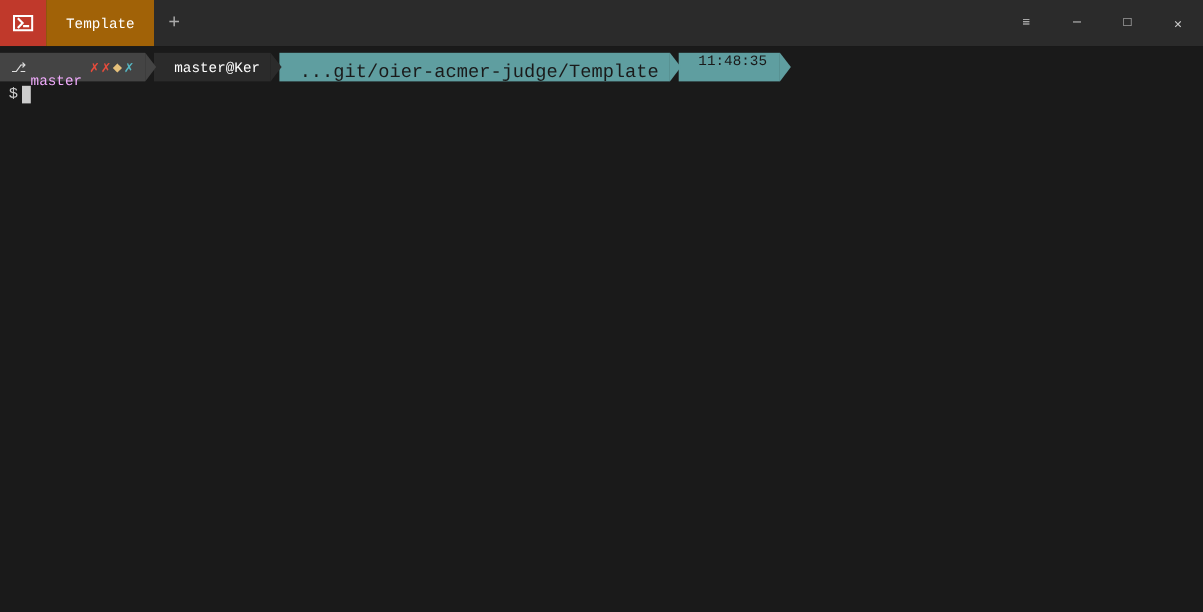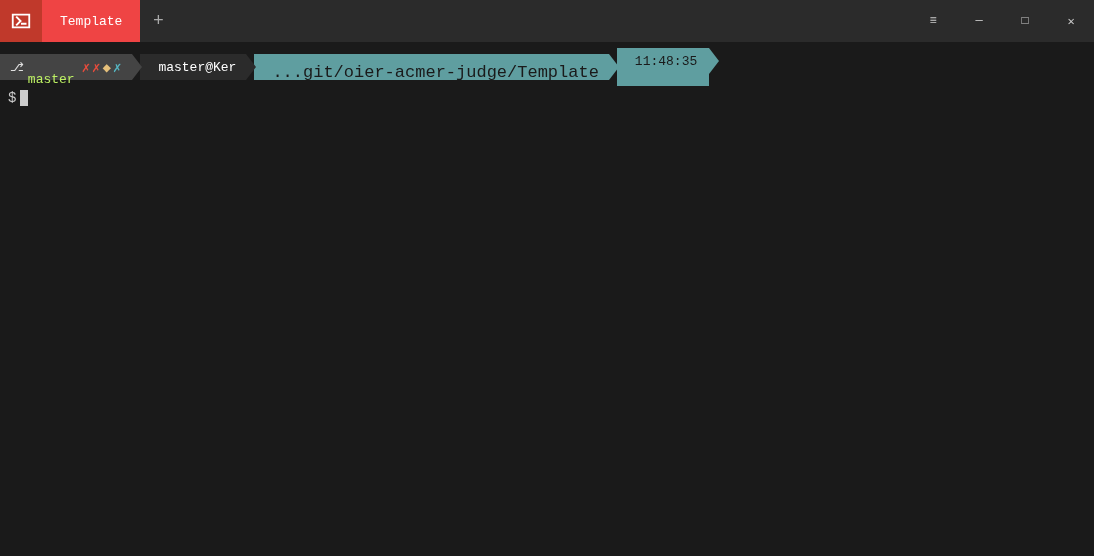--- a/index.html
+++ b/index.html
@@ -44,21 +44,21 @@
       height: 42px;
       padding: 0 18px;
       font-size: 13px;
       color: #ccc;
       background: transparent;
       cursor: pointer;
       white-space: nowrap;
     }
 
     .tab.active {
-      background: #ef4444;
+      background: #a16207;
       color: #ffffff;
     }
 
     .tab-new {
       display: flex;
       align-items: center;
       justify-content: center;
       width: 36px;
       height: 42px;
       color: #aaa;
@@ -122,21 +122,21 @@
       top: 0;
       width: 0;
       height: 0;
       border-top: 13px solid transparent;
       border-bottom: 13px solid transparent;
       border-left: 10px solid #444;
       z-index: 2;
     }
 
     .git-branch {
-      color: #bef264;
+      color: #f0abfc;
       margin-right: 6px;
       margin-top: 25px;
     }
 
     .git-icon {
       margin-right: 4px;
       color: #e0e0e0;
       font-size: 12px;
     }
 
@@ -199,21 +199,21 @@
 
     
     .seg-time {
       display: flex;
       align-items: center;
       background: #5f9ea0;
       color: #1a1a1a;
       padding: 2px 12px 13px 18px;
       font-size: 13px;
       position: relative;
-      height: 38px;
+      height: 26px;
       margin-left: 8px;
     }
 
     .seg-time::after {
       content: '';
       position: absolute;
       right: -10px;
       top: 0;
       width: 0;
       height: 0;

